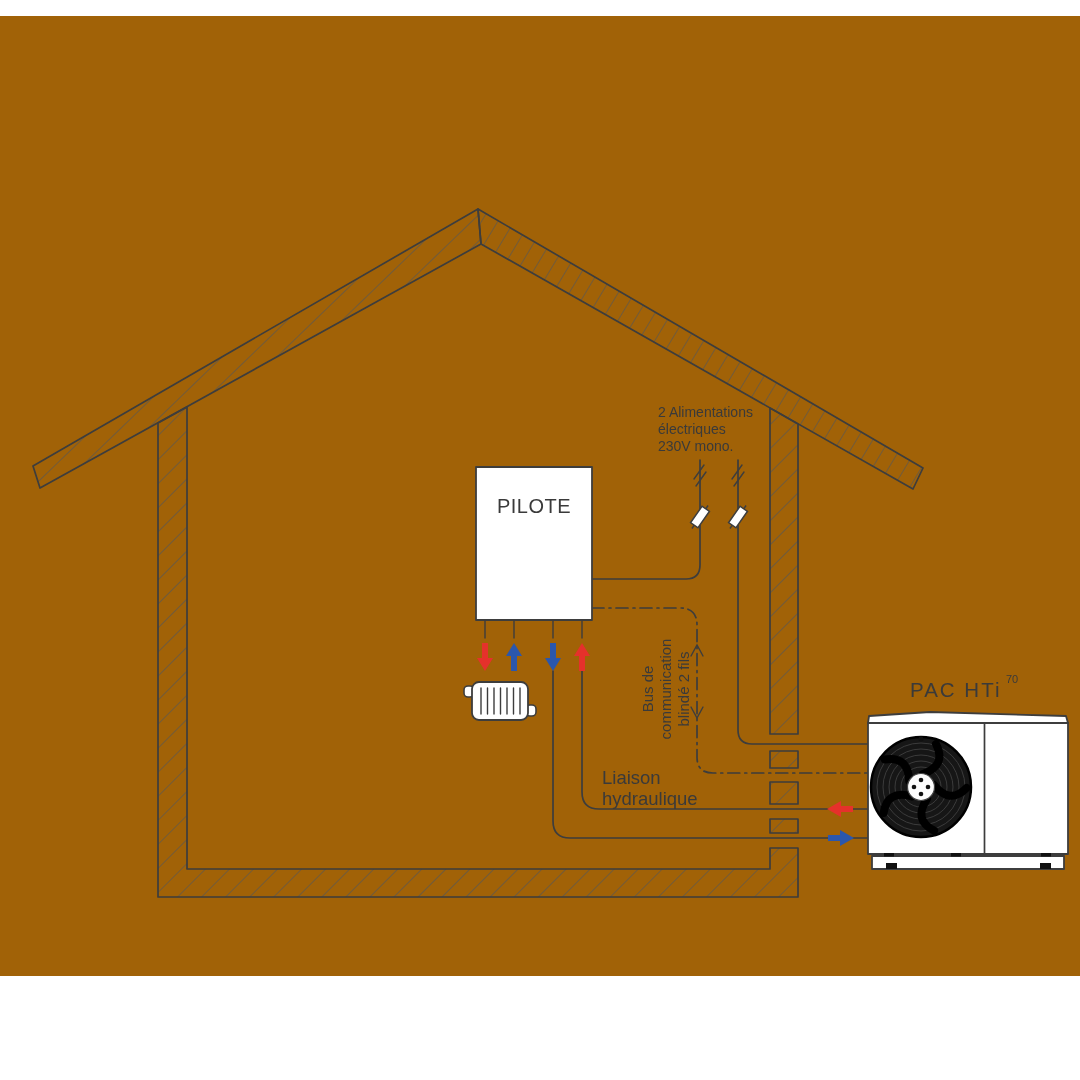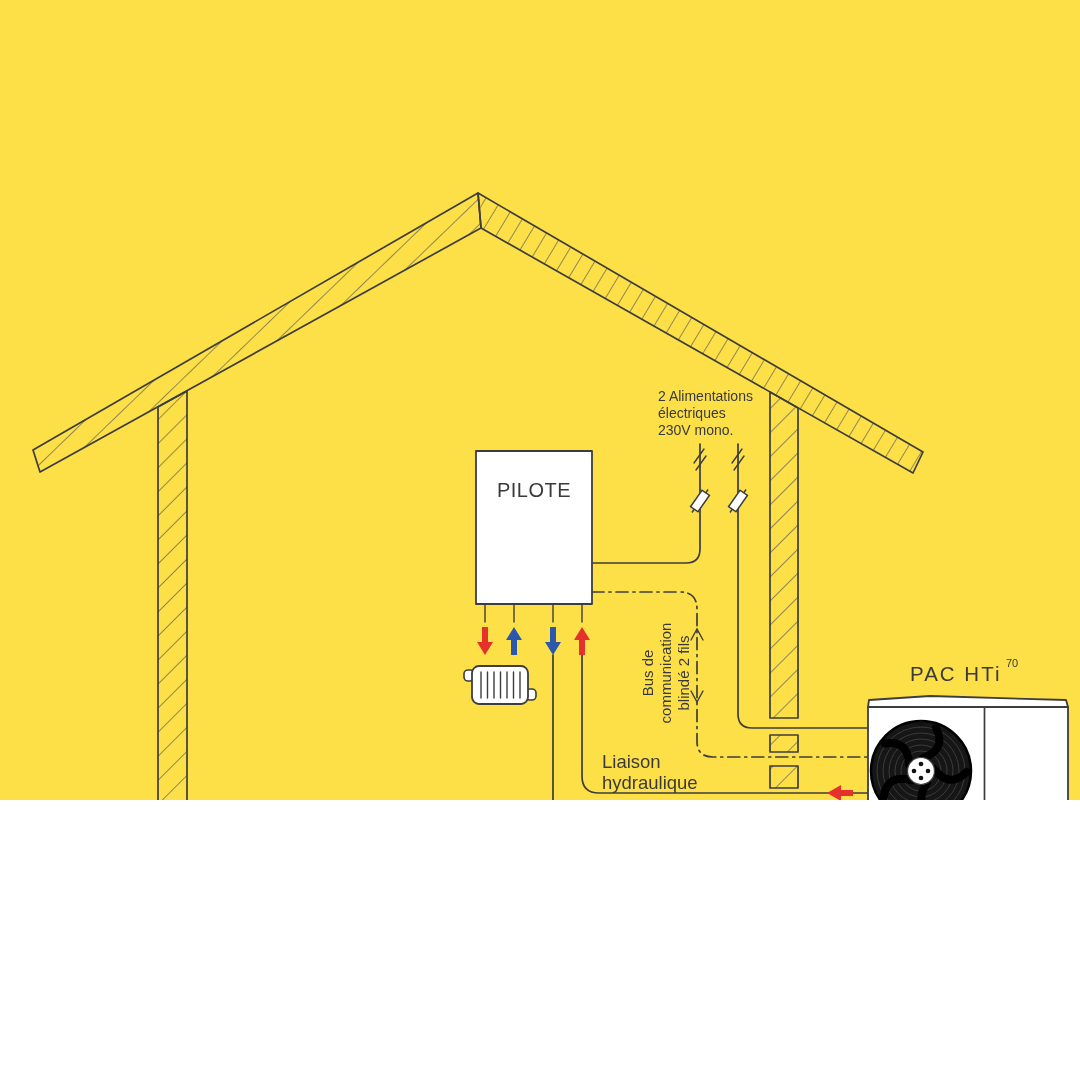--- a/index.html
+++ b/index.html
@@ -1,16 +1,16 @@
 <!DOCTYPE html>
 <html><head>
 <meta charset="utf-8">
 <style>
   html,body{margin:0;padding:0;background:#ffffff;}
-  .stage{position:relative;width:1080px;height:800px;background:#fde047;overflow:hidden;}
+  .stage{position:relative;width:1080px;height:960px;background:#a16207;overflow:hidden;margin-top:16px;}
   svg text{font-family:"Liberation Sans","DejaVu Sans",sans-serif;fill:#3a3a3a;}
   .ln{stroke:#3d3d3d;stroke-width:1.7;fill:none;stroke-linecap:round;stroke-linejoin:round;}
   .lnthin{stroke:#3d3d3d;stroke-width:1.4;fill:none;stroke-linecap:round;}
   .dd{stroke-dasharray:12 5 2 5;}
   .hatched{stroke:#3d3d3d;stroke-width:1.7;stroke-linejoin:round;}
   .whitebox{fill:#ffffff;stroke:#3d3d3d;stroke-width:1.8;stroke-linejoin:round;}
   .t14{font-size:14px;}
   .t15{font-size:15px;}
   .t18{font-size:18.5px;}
   .t20{font-size:20px;letter-spacing:0.5px;}

